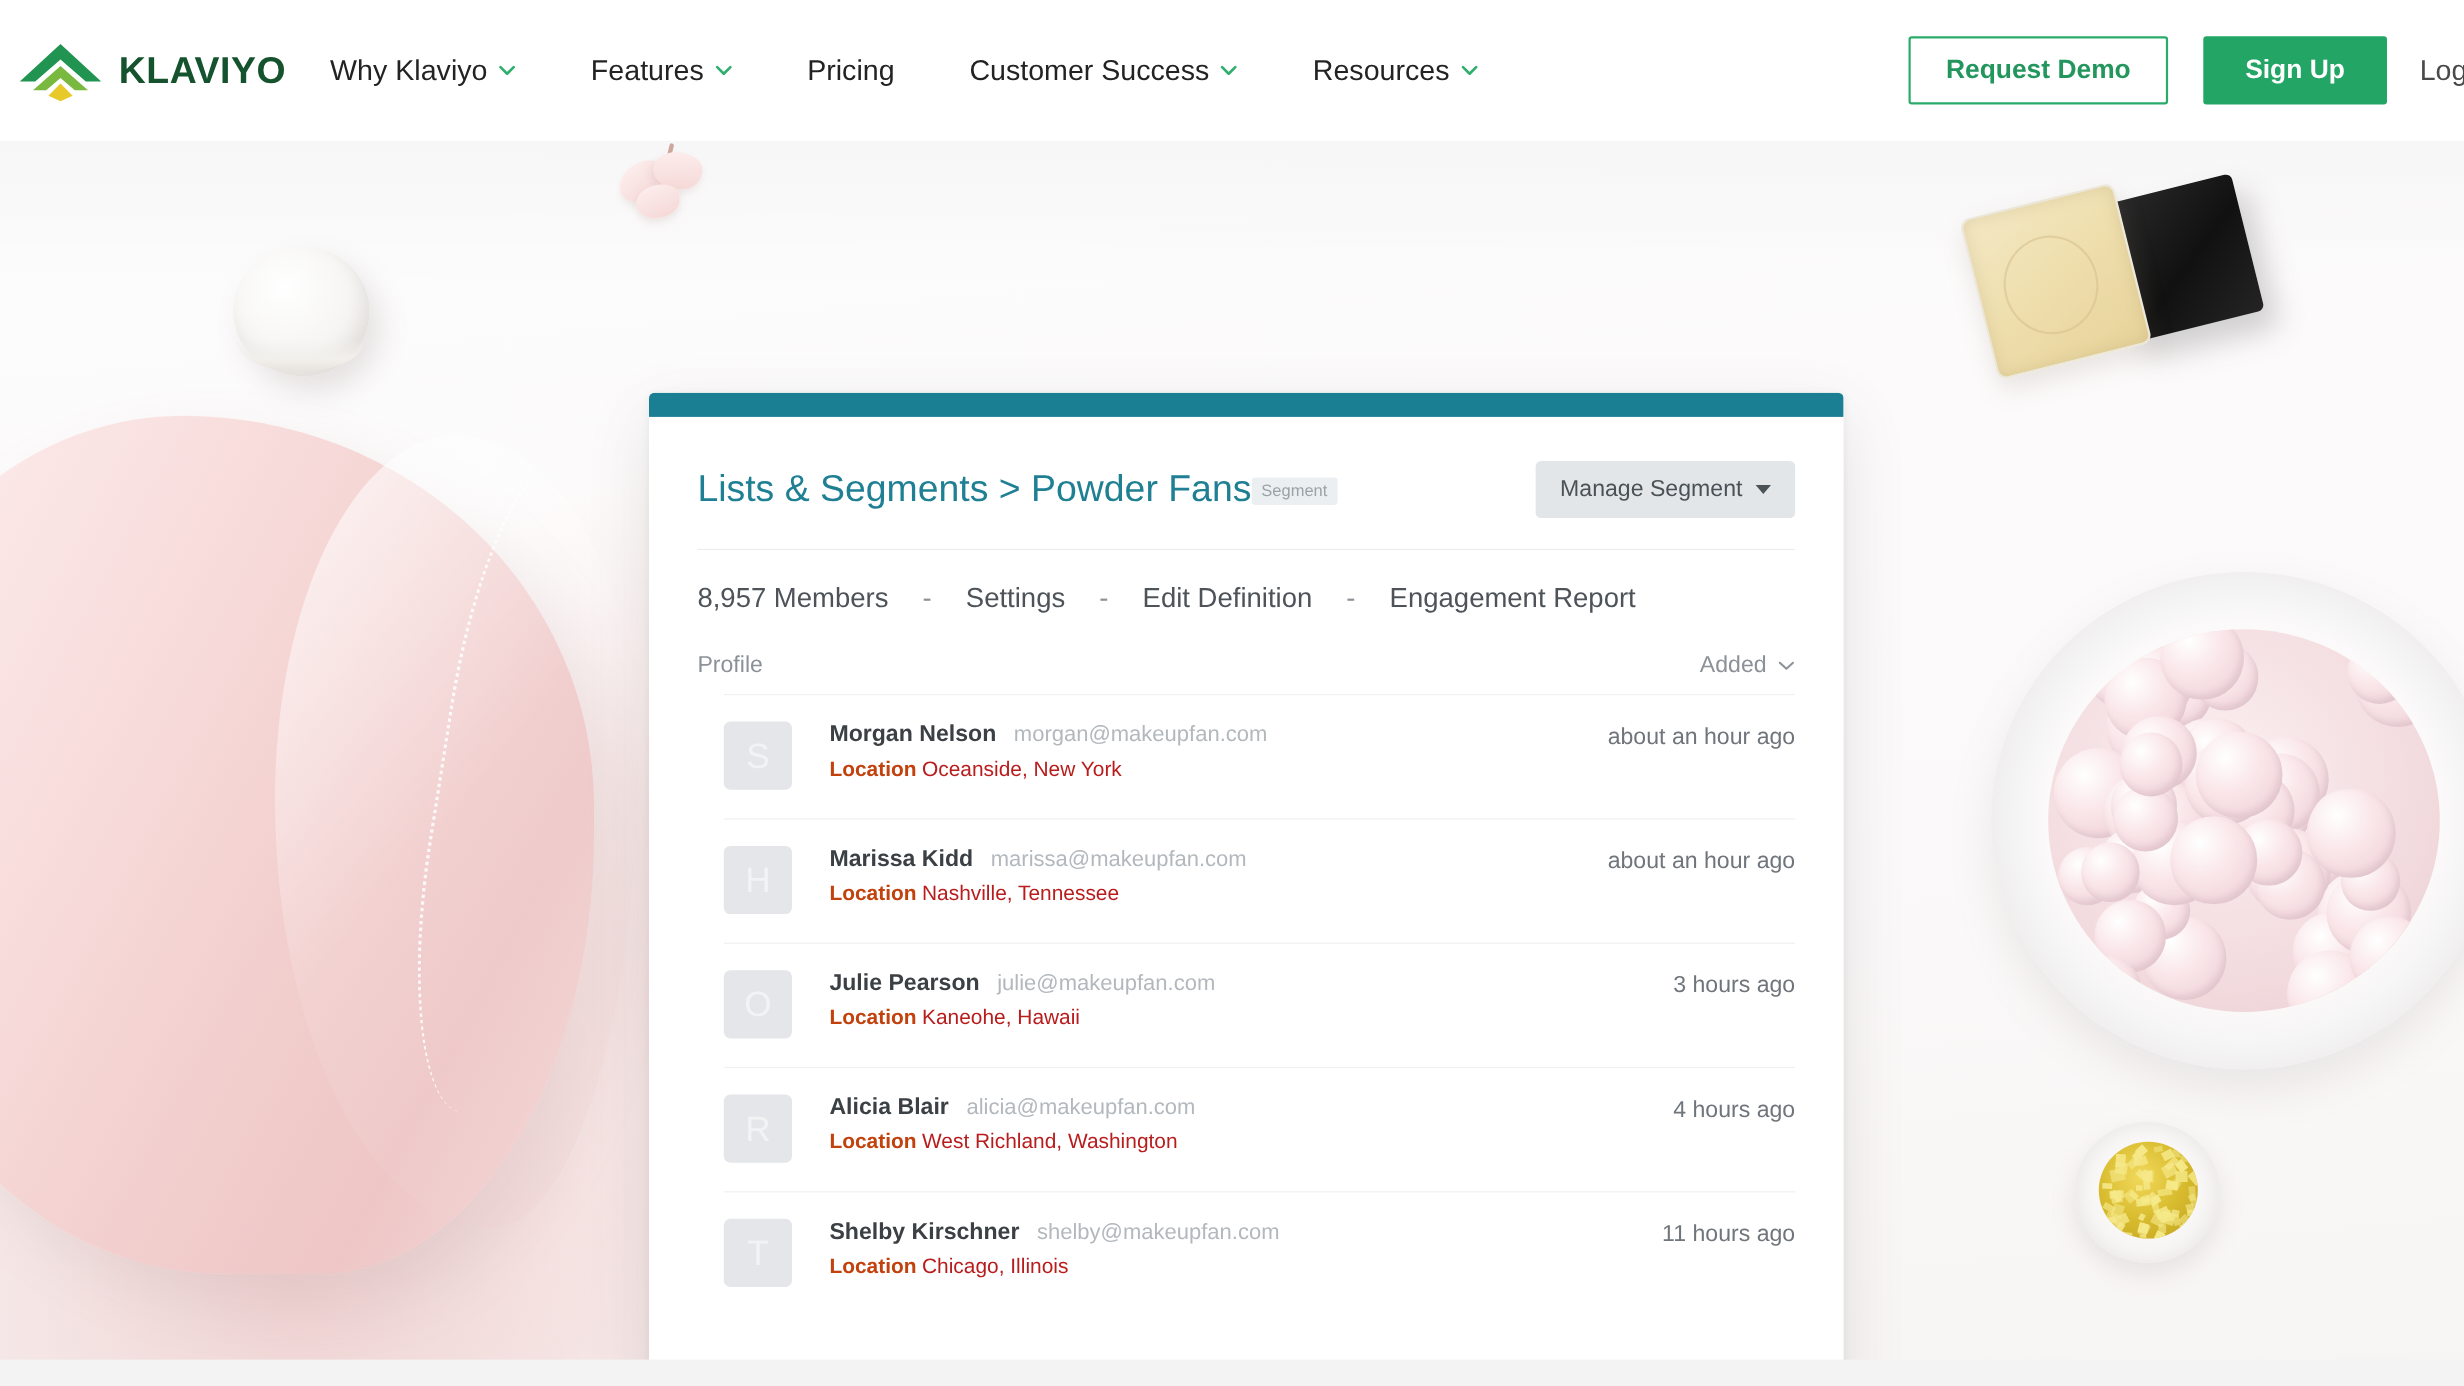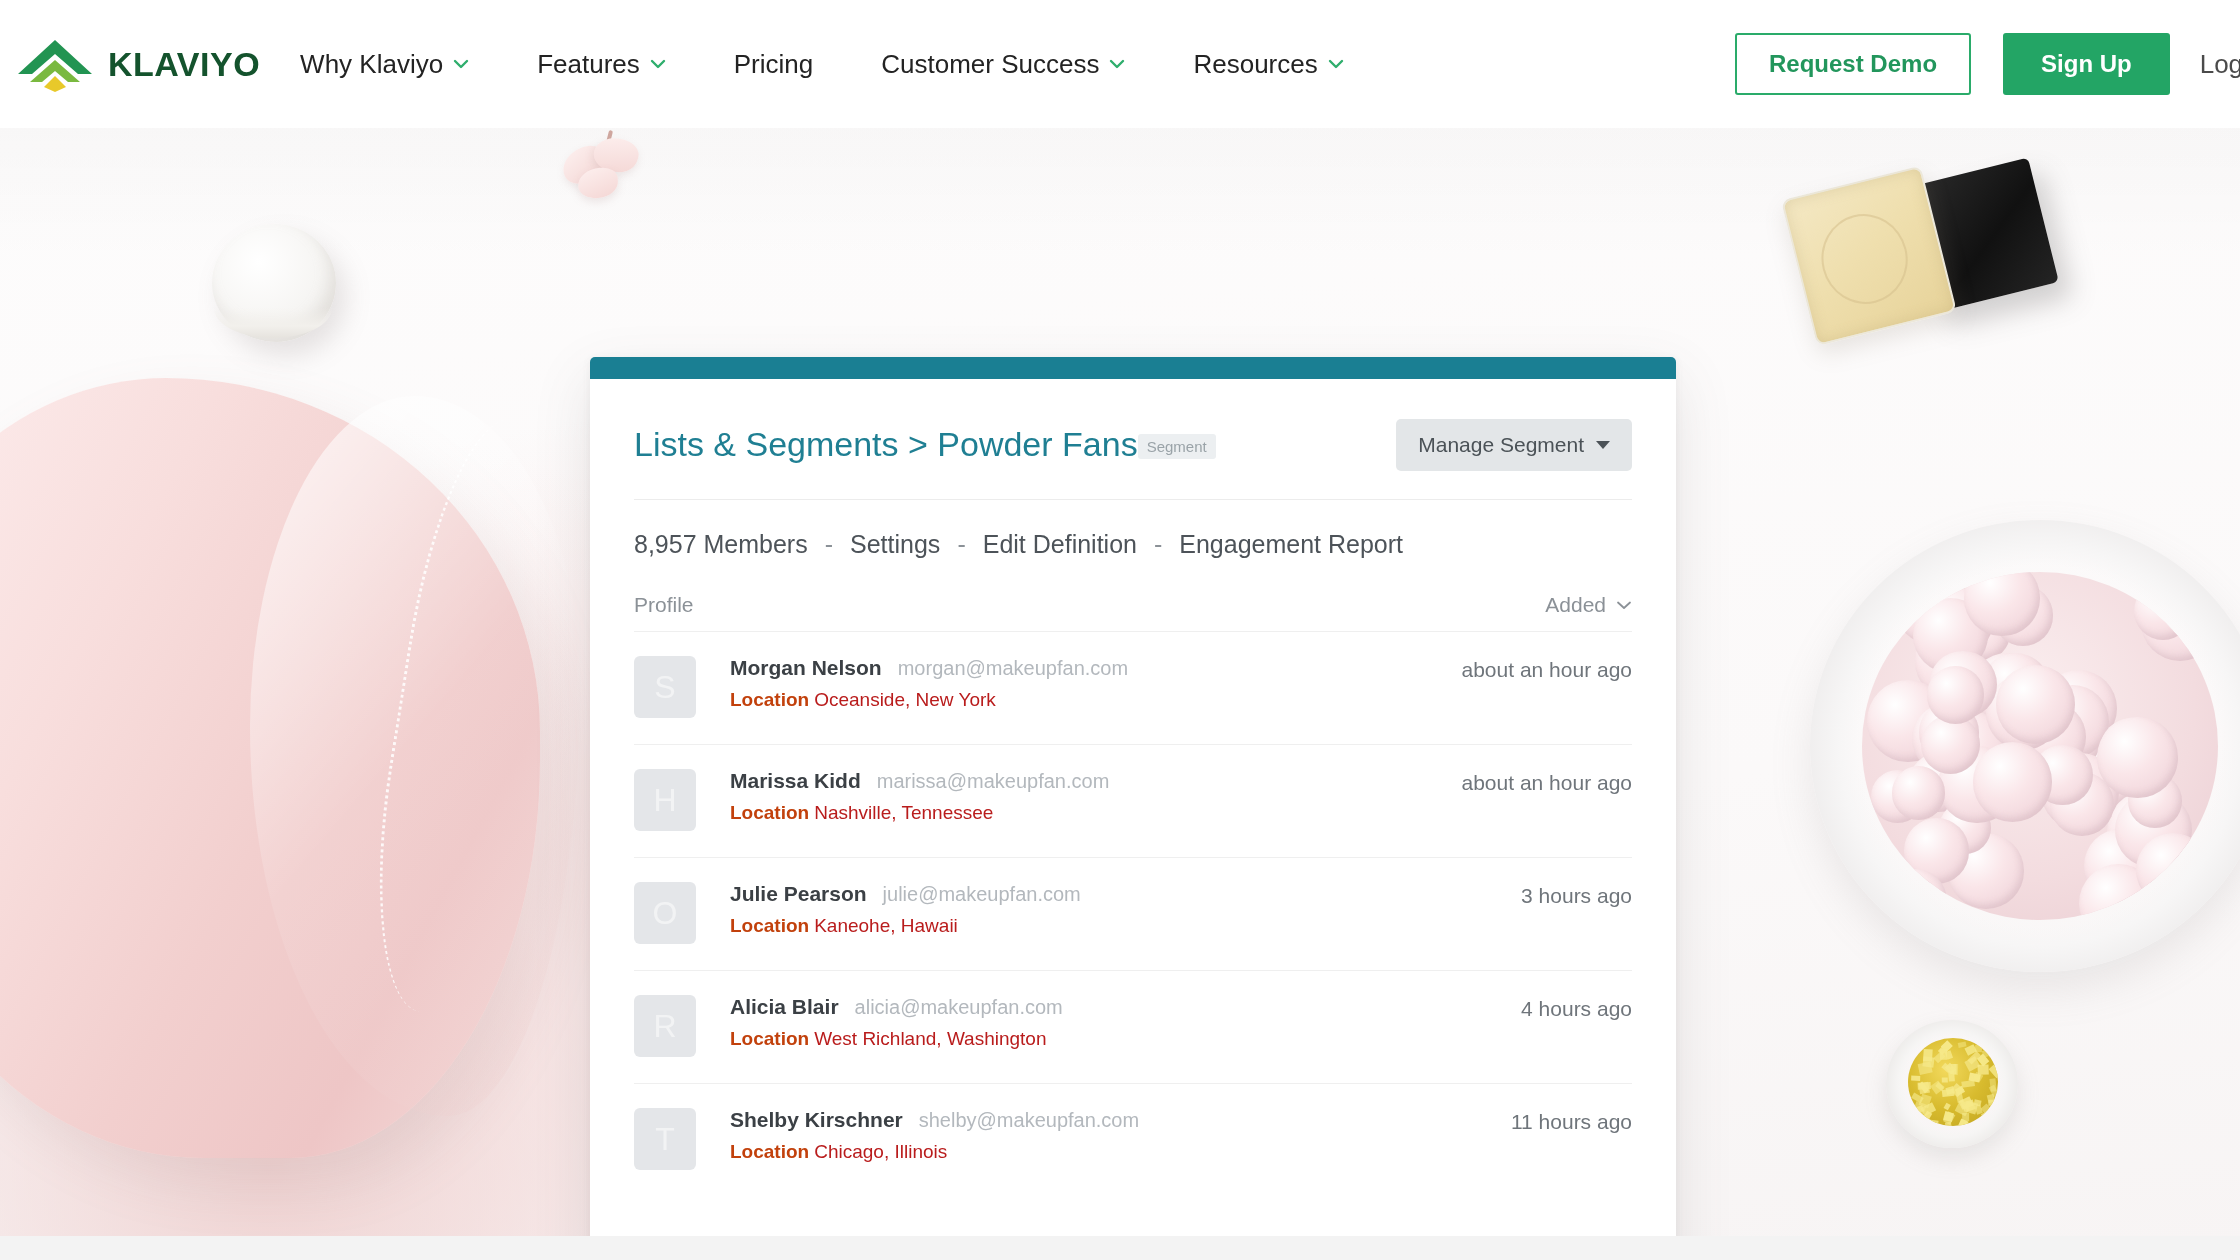--- a/index.html
+++ b/index.html
@@ -355,21 +355,21 @@
 
   .card-sep {
     height: 1px;
     background: #ececec;
     margin: 0 0 0 0;
   }
 
   .subnav {
     display: flex;
     align-items: center;
-    gap: 0;
+    gap: 14px;
     font-size: 25px;
     color: #4d5359;
     padding: 30px 0 34px 0;
     white-space: nowrap;
   }
   .subnav .dash { margin: 0 17px; color: #8b9197; }
 
   .list-header {
     display: flex;
     justify-content: space-between;
@@ -384,20 +384,21 @@
     gap: 10px;
     cursor: pointer;
   }
 
   .row {
     display: flex;
     align-items: flex-start;
     padding: 22px 0 26px 0;
     border-top: 1px solid #efefef;
     position: relative;
+    margin-left: 24px;
   }
   .row:first-of-type { border-top: none; }
   .avatar {
     width: 62px; height: 62px;
     border-radius: 6px;
     background: #e4e6e9;
     color: #f2f3f4;
     font-size: 32px;
     font-weight: 400;
     display: flex;

